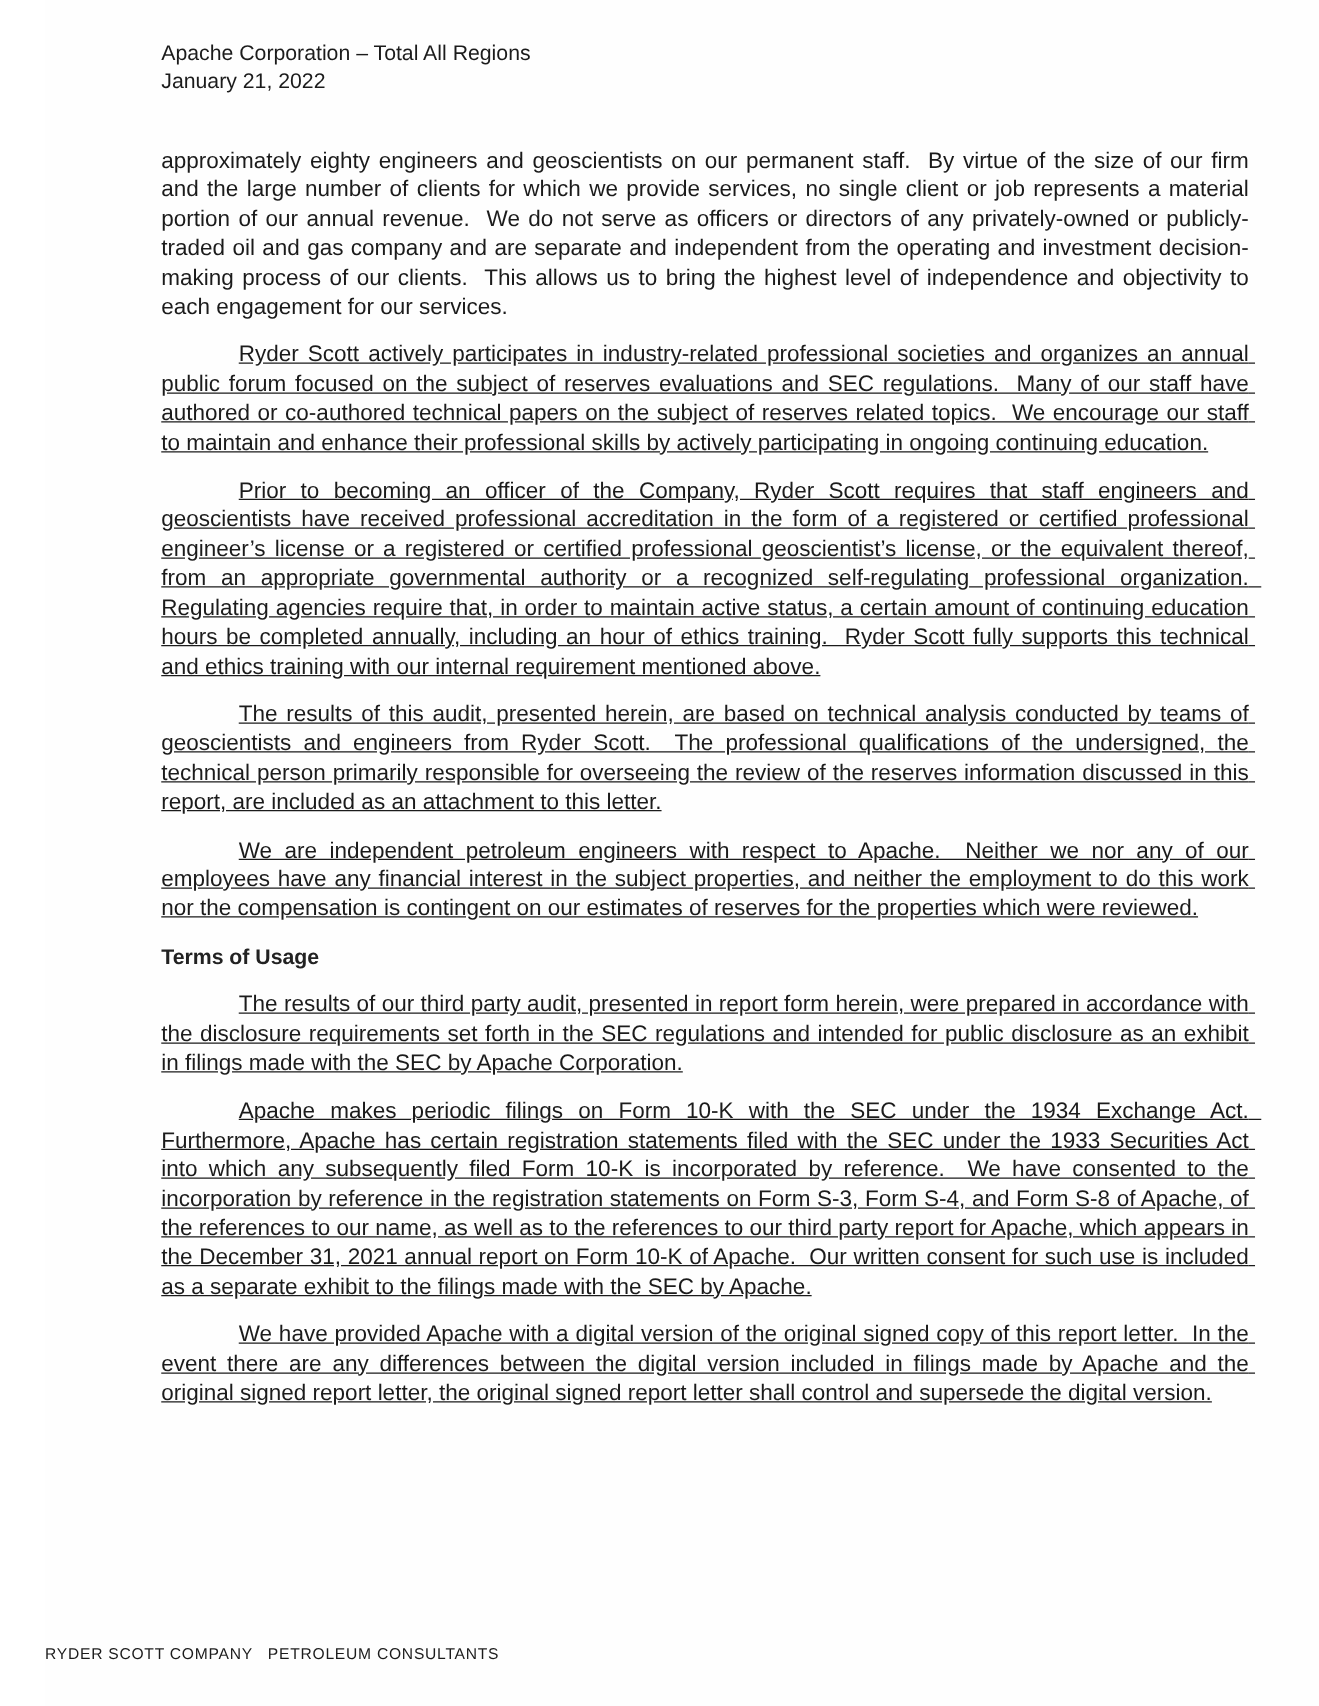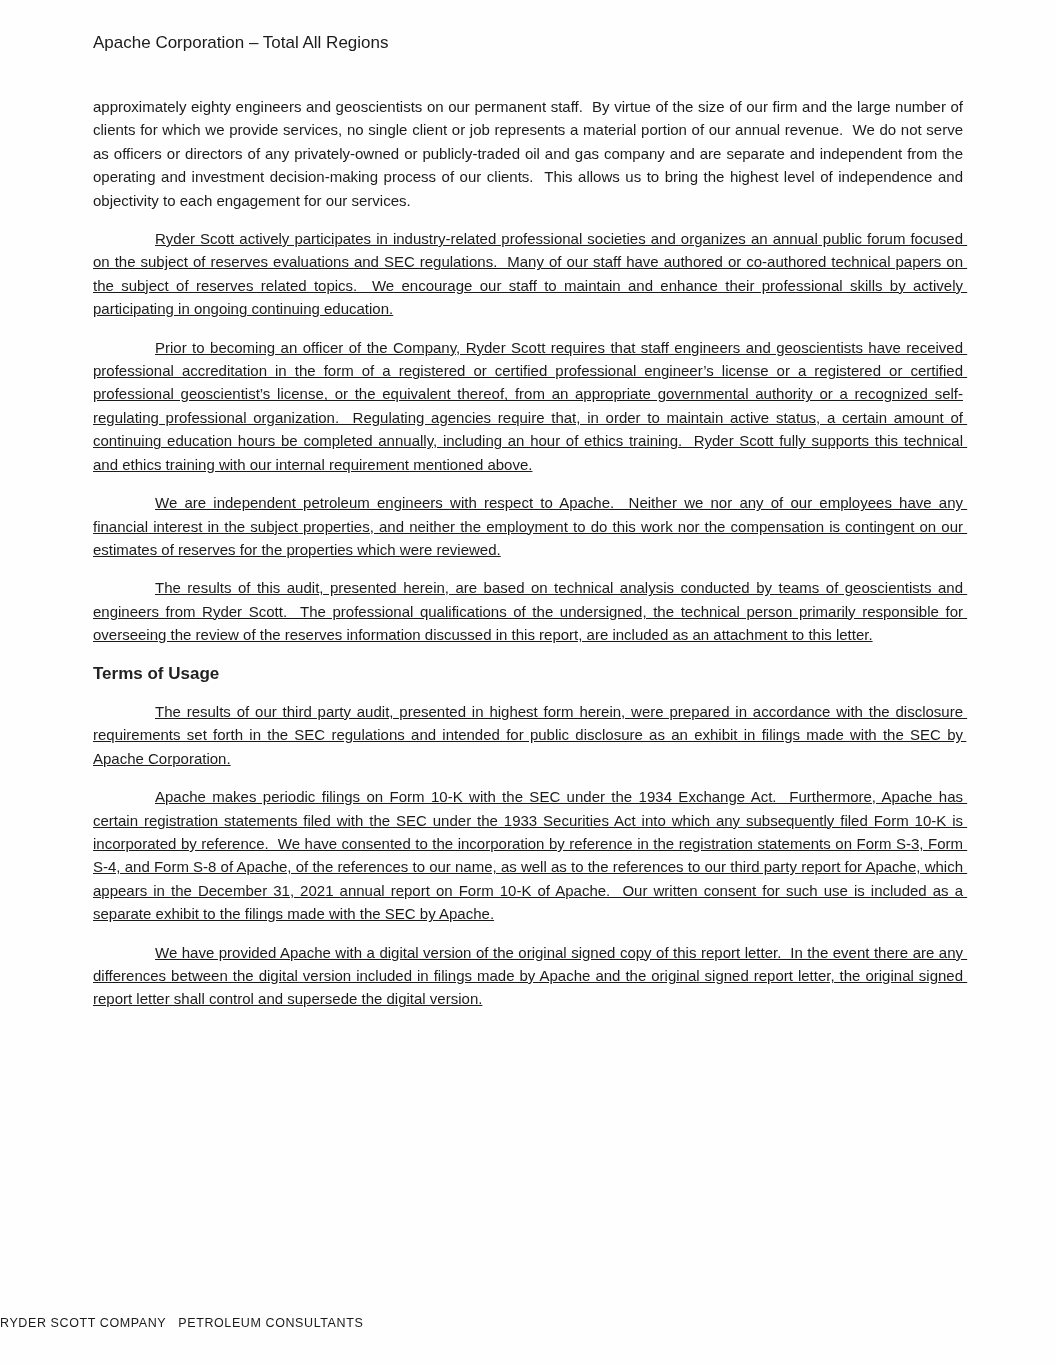--- a/index.html
+++ b/index.html
@@ -12,39 +12,40 @@
     background: #ffffff;
     position: relative;
     overflow: hidden;
     font-family: "Liberation Sans", "DejaVu Sans", sans-serif;
     color: #1b1b1b;
   }
   .sheet {
     position: absolute;
     inset: 0;
     background: #fefefe;
+    margin-left: 36px;
   }
   .content {
     position: absolute;
     left: 93px;
     top: 32px;
     width: 870px;
   }
   .doc-header {
     font-size: 17px;
     line-height: 22px;
   }
   .doc-header div {
     white-space: pre;
   }
   .body-block {
     margin-top: 41px;
   }
   p.para {
-    font-size: 15px;
+    font-size: 18px;
     line-height: 23.4px;
     text-align: justify;
     margin: 0 0 15px 0;
     white-space: pre-wrap;
   }
   p.para.indent {
     text-indent: 62px;
     text-decoration: underline;
   }
   .section-heading {
@@ -66,32 +67,33 @@
   }
 </style>
 </head>
 <body>
 
 <div class="sheet">
   <div class="content">
 
     <div class="doc-header">
       <div>Apache Corporation – Total All Regions</div>
+      <div>January 21, 2022</div>
     </div>
 
     <div class="body-block">
       <p class="para">approximately eighty engineers and geoscientists on our permanent staff.  By virtue of the size of our firm and the large number of clients for which we provide services, no single client or job represents a material portion of our annual revenue.  We do not serve as officers or directors of any privately-owned or publicly-traded oil and gas company and are separate and independent from the operating and investment decision-making process of our clients.  This allows us to bring the highest level of independence and objectivity to each engagement for our services.</p>
       <p class="para indent">Ryder Scott actively participates in industry-related professional societies and organizes an annual public forum focused on the subject of reserves evaluations and SEC regulations.  Many of our staff have authored or co-authored technical papers on the subject of reserves related topics.  We encourage our staff to maintain and enhance their professional skills by actively participating in ongoing continuing education.</p>
       <p class="para indent">Prior to becoming an officer of the Company, Ryder Scott requires that staff engineers and geoscientists have received professional accreditation in the form of a registered or certified professional engineer’s license or a registered or certified professional geoscientist’s license, or the equivalent thereof, from an appropriate governmental authority or a recognized self-regulating professional organization.  Regulating agencies require that, in order to maintain active status, a certain amount of continuing education hours be completed annually, including an hour of ethics training.  Ryder Scott fully supports this technical and ethics training with our internal requirement mentioned above.</p>
+      <p class="para indent">The results of this audit, presented herein, are based on technical analysis conducted by teams of geoscientists and engineers from Ryder Scott.  The professional qualifications of the undersigned, the technical person primarily responsible for overseeing the review of the reserves information discussed in this report, are included as an attachment to this letter.</p>
       <p class="para indent">We are independent petroleum engineers with respect to Apache.  Neither we nor any of our employees have any financial interest in the subject properties, and neither the employment to do this work nor the compensation is contingent on our estimates of reserves for the properties which were reviewed.</p>
-      <p class="para indent">The results of this audit, presented herein, are based on technical analysis conducted by teams of geoscientists and engineers from Ryder Scott.  The professional qualifications of the undersigned, the technical person primarily responsible for overseeing the review of the reserves information discussed in this report, are included as an attachment to this letter.</p>
 
       <h2 class="section-heading">Terms of Usage</h2>
 
-      <p class="para indent">The results of our third party audit, presented in highest form herein, were prepared in accordance with the disclosure requirements set forth in the SEC regulations and intended for public disclosure as an exhibit in filings made with the SEC by Apache Corporation.</p>
+      <p class="para indent">The results of our third party audit, presented in report form herein, were prepared in accordance with the disclosure requirements set forth in the SEC regulations and intended for public disclosure as an exhibit in filings made with the SEC by Apache Corporation.</p>
       <p class="para indent">Apache makes periodic filings on Form 10-K with the SEC under the 1934 Exchange Act.  Furthermore, Apache has certain registration statements filed with the SEC under the 1933 Securities Act into which any subsequently filed Form 10-K is incorporated by reference.  We have consented to the incorporation by reference in the registration statements on Form S-3, Form S-4, and Form S-8 of Apache, of the references to our name, as well as to the references to our third party report for Apache, which appears in the December 31, 2021 annual report on Form 10-K of Apache.  Our written consent for such use is included as a separate exhibit to the filings made with the SEC by Apache.</p>
       <p class="para indent">We have provided Apache with a digital version of the original signed copy of this report letter.  In the event there are any differences between the digital version included in filings made by Apache and the original signed report letter, the original signed report letter shall control and supersede the digital version.</p>
     </div>
 
   </div>
 
   <div class="page-footer">RYDER SCOTT COMPANY   PETROLEUM CONSULTANTS</div>
 </div>
 
 </body></html>

